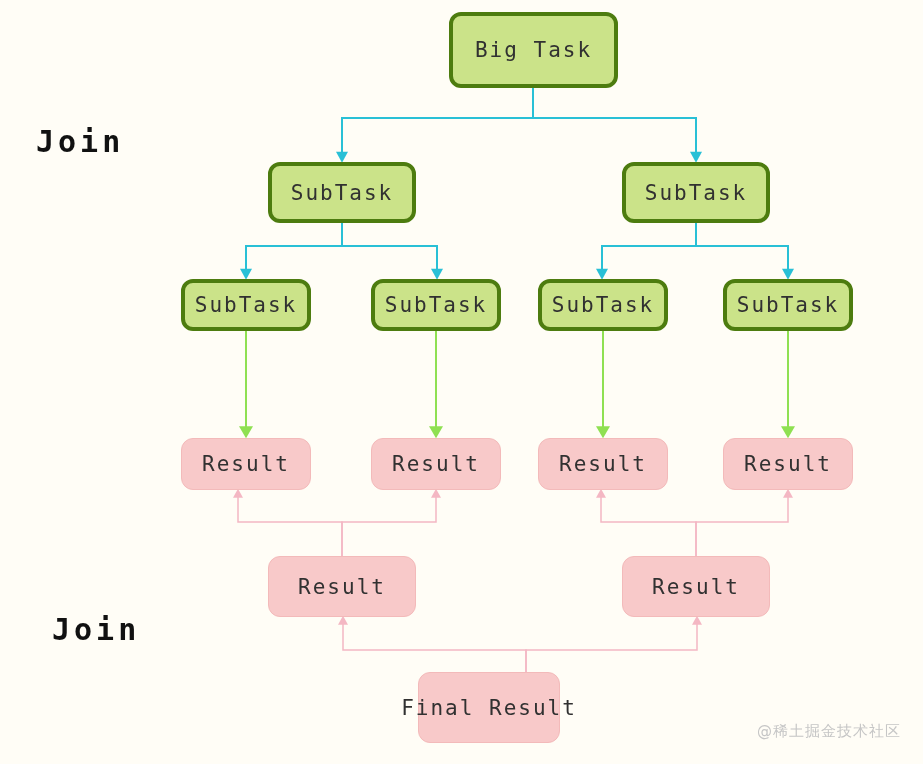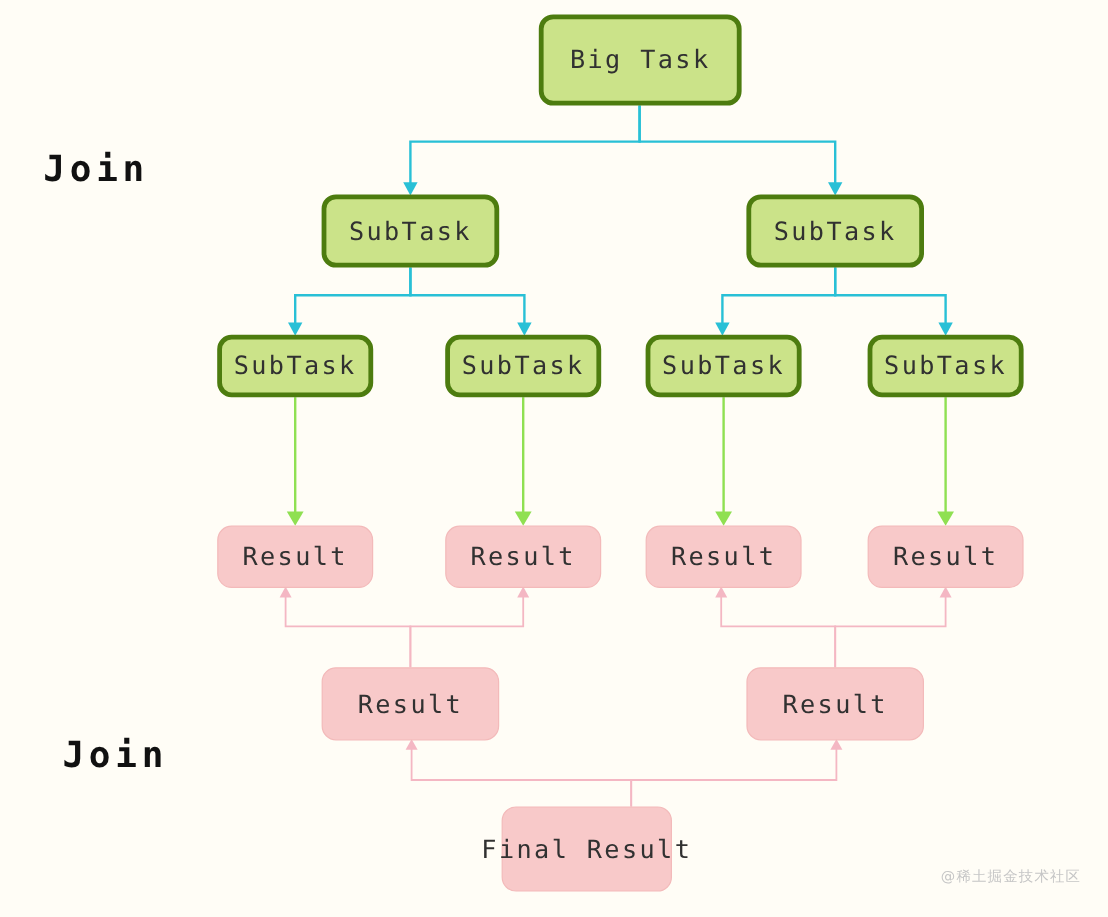--- a/index.html
+++ b/index.html
@@ -69,21 +69,21 @@
     letter-spacing: 4px;
     color: #111;
   }
   .side-label.fork { left: 36px; top: 124px; }
   .side-label.join { left: 52px; top: 612px; }
   .watermark {
     position: absolute;
     right: 22px; top: 722px;
     z-index: 4;
     font-family: "DejaVu Sans", "Liberation Sans", sans-serif;
-    font-size: 12px;
+    font-size: 15px;
     letter-spacing: 1px;
     color: #c6c6c6;
   }
 </style>
 </head>
 <body>
 
 <div class="canvas">
   <svg class="connectors" viewBox="0 0 923 764" xmlns="http://www.w3.org/2000/svg">
       <polyline points="533,88 533,118 342,118 342,159" fill="none" stroke="#29c0d6" stroke-width="2"></polyline>

